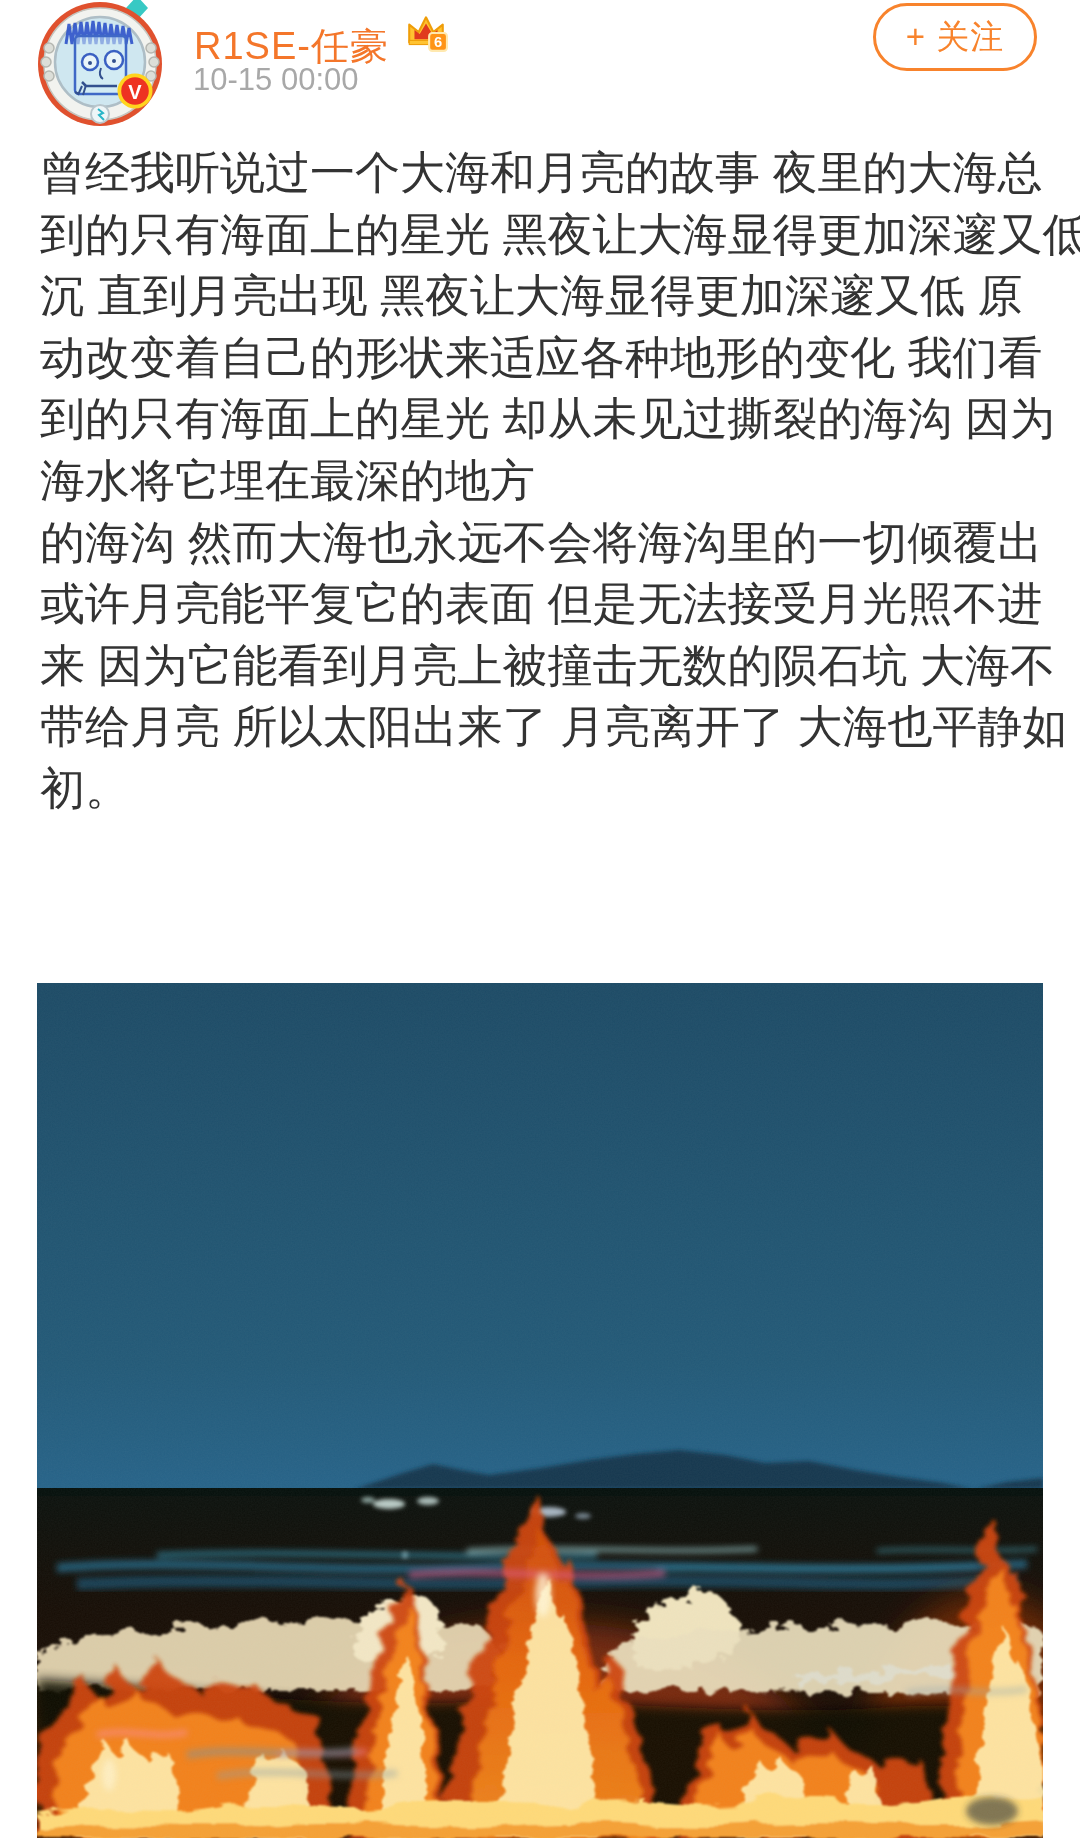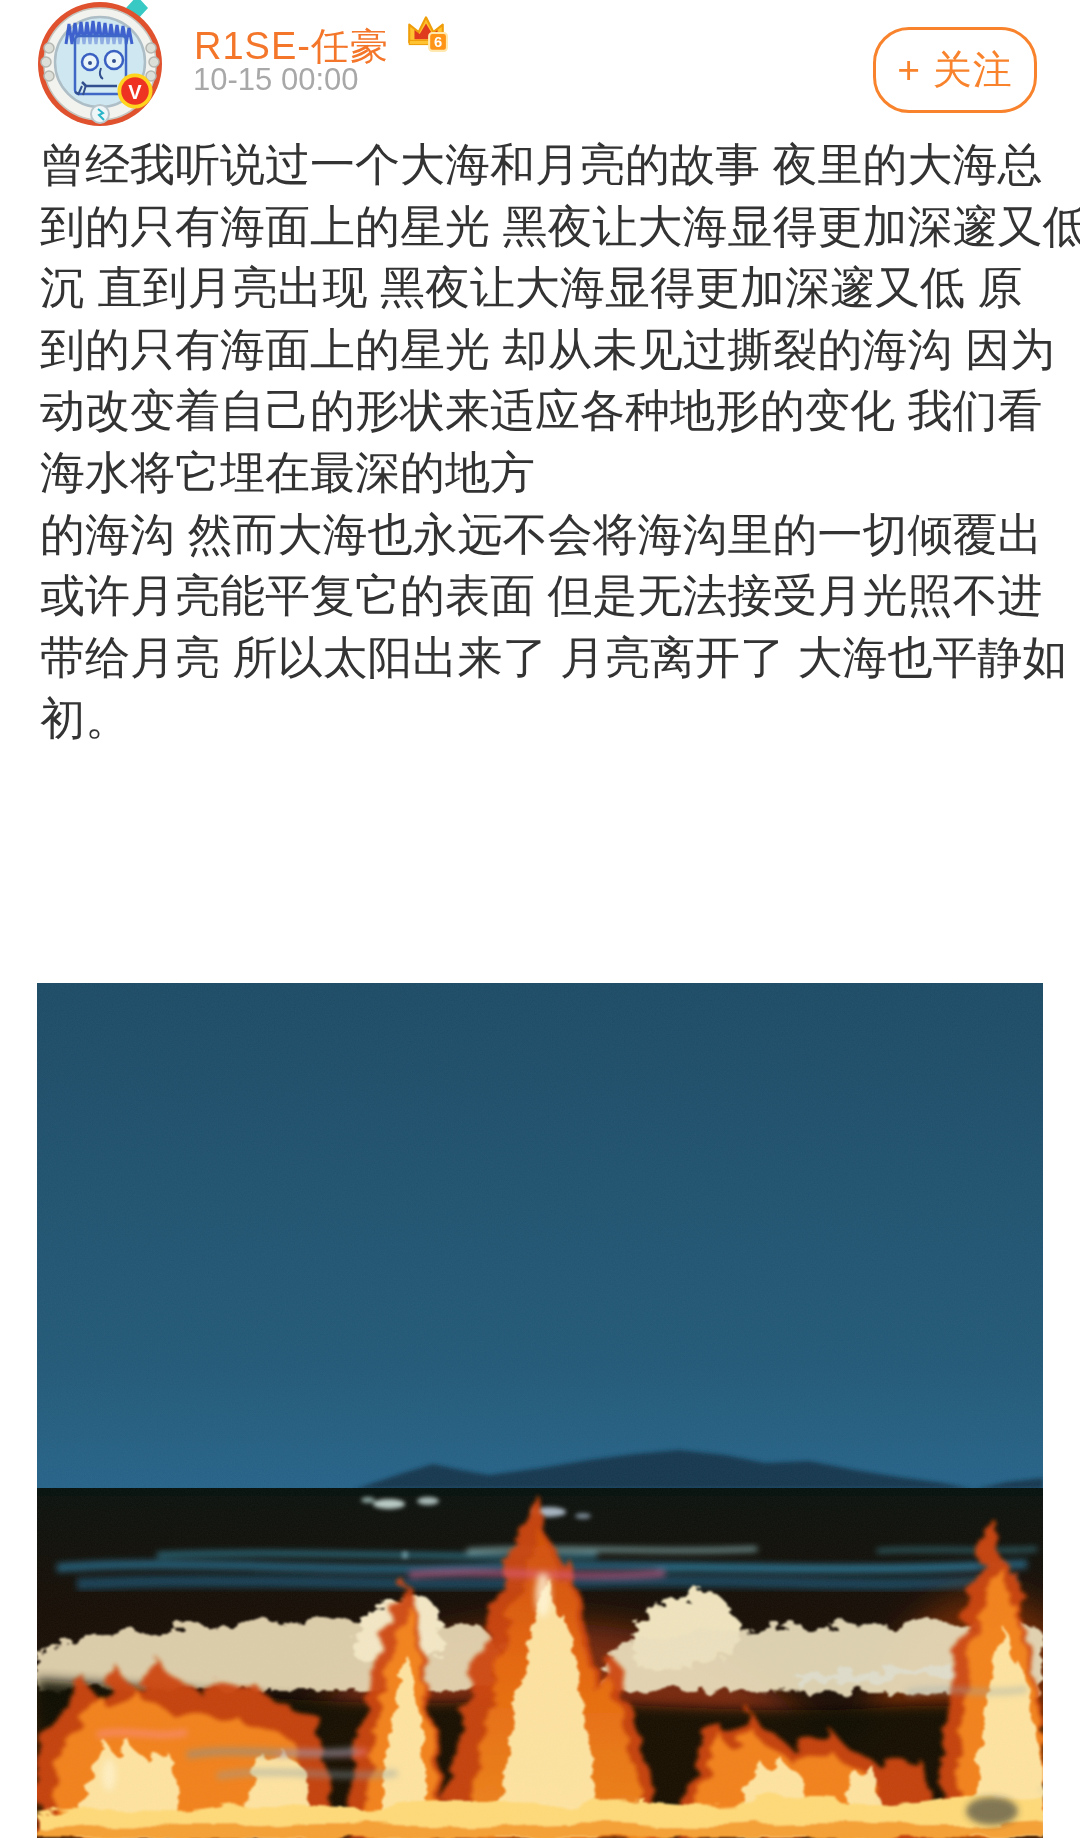--- a/index.html
+++ b/index.html
@@ -7,27 +7,27 @@
   .page { position:relative; width:1080px; height:1838px; background:#fff; overflow:hidden; }
 
   
   .avatar { position:absolute; left:38px; top:2px; width:124px; height:124px; cursor:pointer; }
   .avatar svg { overflow:visible; display:block; }
   .username { position:absolute; left:194px; top:24px; font-size:38px; line-height:44px;
               color:var(--username,#f4762a); letter-spacing:1px; cursor:pointer; }
   .vip-crown { position:absolute; left:404px; top:10px; width:44px; height:44px; }
   .timestamp { position:absolute; left:193px; top:62px; font-size:31px; line-height:36px;
                color:var(--timestamp,#a8a8a8);text-align:right; }
-  .follow-btn { position:absolute; left:873px; top:3px; width:164px; height:86px; box-sizing:border-box;
+  .follow-btn { position:absolute; left:873px; top:3px; width:164px; height:68px; box-sizing:border-box;
                 border:3px solid var(--accent,#f8832c); border-radius:36px; background:#fff;
-                color:var(--accent,#f8832c); font-size:39px; display:flex; align-items:center;
-                justify-content:center; cursor:pointer; letter-spacing:1px;margin-top:24px; }
+                color:var(--accent,#f8832c); font-size:33px; display:flex; align-items:center;
+                justify-content:center; cursor:pointer; letter-spacing:1px; }
 
   
-  .post-text { position:absolute; left:40px; top:134px; width:1008px;
+  .post-text { position:absolute; left:40px; top:142px; width:1008px;
                color:var(--body-text,#333333); font-size:45px; line-height:61.6px; }
   .post-text .line { white-space:nowrap; height:61.6px; overflow:visible; }
 
   
   .post-image { position:absolute; left:37px; top:983px; width:1006px; height:855px;
                 overflow:hidden; background:#10100c; cursor:pointer; }
 </style>
 </head>
 <body>
 
@@ -89,25 +89,26 @@
 
     <div class="timestamp">10-15 00:00</div>
 
     <div class="follow-btn">+ 关注</div>
   </div>
 
   <div class="post-text">
     <div class="line">曾经我听说过一个大海和月亮的故事 夜里的大海总</div>
     <div class="line">到的只有海面上的星光 黑夜让大海显得更加深邃又低</div>
     <div class="line">沉 直到月亮出现 黑夜让大海显得更加深邃又低 原</div>
+    <div class="line">动改变着自己的形状来适应各种地形的变化 我们看</div>
     <div class="line">到的只有海面上的星光 却从未见过撕裂的海沟 因为</div>
-    <div class="line">动改变着自己的形状来适应各种地形的变化 我们看</div>
     <div class="line">海水将它埋在最深的地方</div>
     <div class="line">的海沟 然而大海也永远不会将海沟里的一切倾覆出</div>
     <div class="line">或许月亮能平复它的表面 但是无法接受月光照不进</div>
+    <div class="line">来 因为它能看到月亮上被撞击无数的陨石坑 大海不</div>
     <div class="line">带给月亮 所以太阳出来了 月亮离开了 大海也平静如</div>
     <div class="line">初。</div>
   </div>
 
   <div class="post-image">
     <svg width="1006" height="855" viewBox="0 0 1006 855">
       <defs>
         <linearGradient id="skyGrad" x1="0" y1="0" x2="0" y2="1">
           <stop offset="0" stop-color="#1d4b66"></stop>
           <stop offset="0.75" stop-color="#235a78"></stop>

